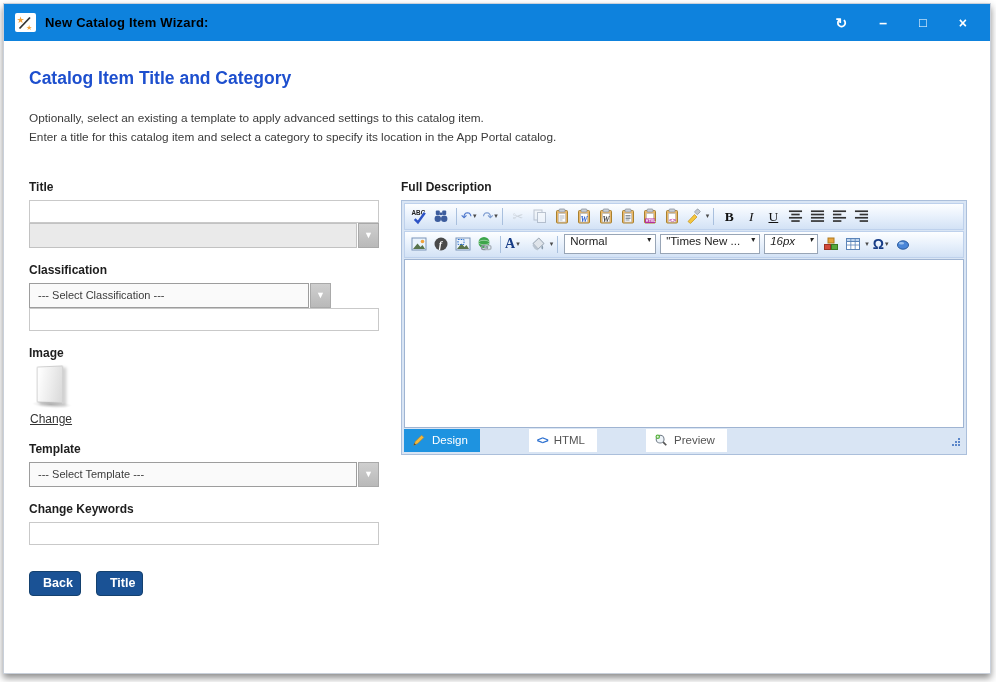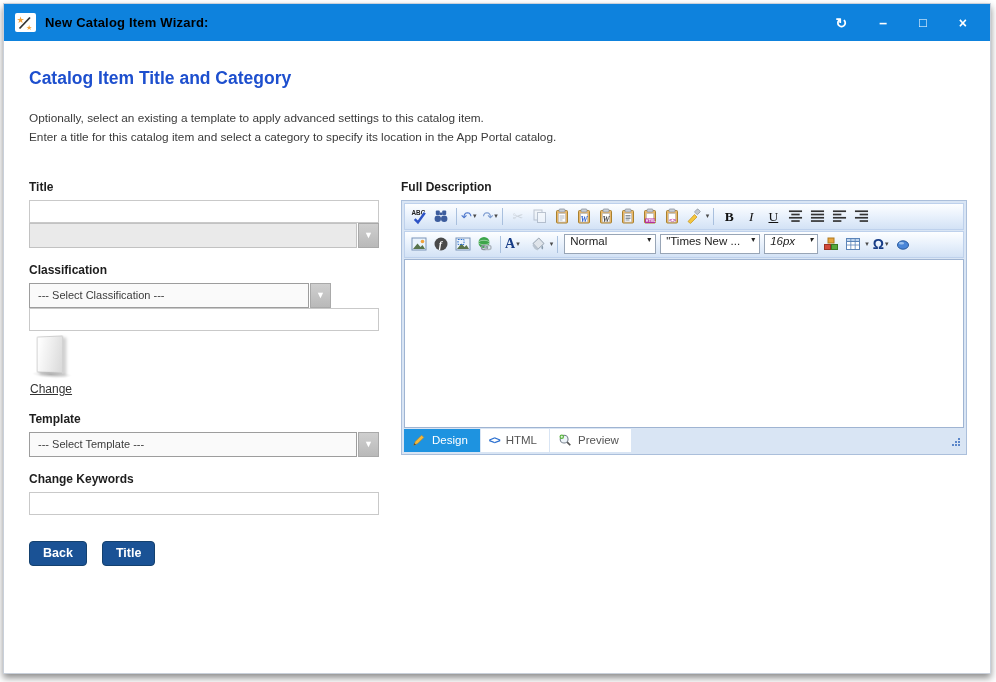--- a/index.html
+++ b/index.html
@@ -43,21 +43,21 @@
             background:linear-gradient(100deg,#fdfdfd 10%,#ececec 55%,#d9d9d9);
             border:1px solid #cfcfcf; border-radius:1px;
             transform:perspective(70px) rotateY(-10deg);
             box-shadow:3px 2px 3px rgba(0,0,0,.18); }
   .boxart::after { content:""; position:absolute; left:-6px; bottom:-6px; width:40px; height:7px;
             background:radial-gradient(ellipse at center, rgba(0,0,0,.22), rgba(0,0,0,0) 70%); }
   .change-link { display:inline-block; font-size:12px; color:#333; text-decoration:underline; cursor:pointer; margin-left:1px; }
 
   .btnrow { display:flex; gap:15px; margin-top:26px; }
   .navbtn { background:#1a5295; border:1px solid #14416f; border-radius:4px; color:#fff;
-            font-weight:bold; font-size:12.5px; padding:4px 13px 5px 13px; font-family:inherit; cursor:default; }
+            font-weight:bold; font-size:12.5px; padding:4px 7px 5px 13px; font-family:inherit; cursor:default; }
 
   
   .ed-frame { margin-top:6px; background:#d9e5f4; border:1px solid #abbfdb; padding:2px; width:566px; }
   .tb-row { height:27px; background:linear-gradient(#fdfeff,#eaf2fc 45%,#d3e2f5);
             border:1px solid #bed1ec; display:flex; align-items:center; padding:0 3px; }
   .tb-row + .tb-row { margin-top:1px; }
   .tbi { width:22px; height:22px; display:flex; align-items:center; justify-content:center; flex:none; cursor:default; }
   .tbi svg { display:block; }
   .tbi-group { display:flex; align-items:center; flex:none; }
   .caret { font-size:7px; color:#4a4a4a; margin-left:1px; cursor:default; }
@@ -76,21 +76,21 @@
 
   .ddl { height:20px; background:#fff; border:1px solid #98a5b6; display:flex; align-items:flex-start;
          justify-content:space-between; font-size:11.5px; color:#222; padding:0 4px 0 5px; margin:0 2px; flex:none; cursor:default; }
   .ddl .caret { font-size:8px; color:#222; }
   .ddl.style { width:92px; }
   .ddl.font  { width:100px; }
   .ddl.size  { width:54px;font-style:italic; }
 
   .ed-canvas { height:169px; background:#fff; border:1px solid #9fb4d2; margin-top:1px; }
 
-  .ed-tabs { height:23px; display:flex; align-items:stretch; margin-top:1px; position:relative; }
+  .ed-tabs { height:23px; display:flex; align-items:stretch; margin-top:1px; position:relative;gap:48px; }
   .tab { display:flex; align-items:center; gap:6px; padding:0 12px 0 8px; font-size:11.5px;
          background:#fff; color:#555; margin-right:1px; cursor:default; }
   .tab.active { background:#1e93e0; color:#fff; }
   .tab-icon-html { font-weight:bold; color:#2a6fd0; font-size:11px; letter-spacing:-1px; }
   .grip { position:absolute; right:3px; bottom:4px; cursor:default; }
 </style>
 </head>
 <body>
 
 <div class="stage">
@@ -130,20 +130,21 @@
           </div>
 
           <div class="flabel">Classification</div>
           <div class="selwrap w-mid">
             <div class="selfield lite">--- Select Classification ---</div>
             <div class="selbtn">▼</div>
           </div>
 
           <input class="tinput" type="text" value="" style="">
 
+          <div class="flabel">Image</div>
           <div class="boxart"></div>
           <span class="change-link">Change</span>
 
           <div class="flabel">Template</div>
           <div class="selwrap w-full">
             <div class="selfield lite">--- Select Template ---</div>
             <div class="selbtn">▼</div>
           </div>
 
           <div class="flabel">Change Keywords</div>

